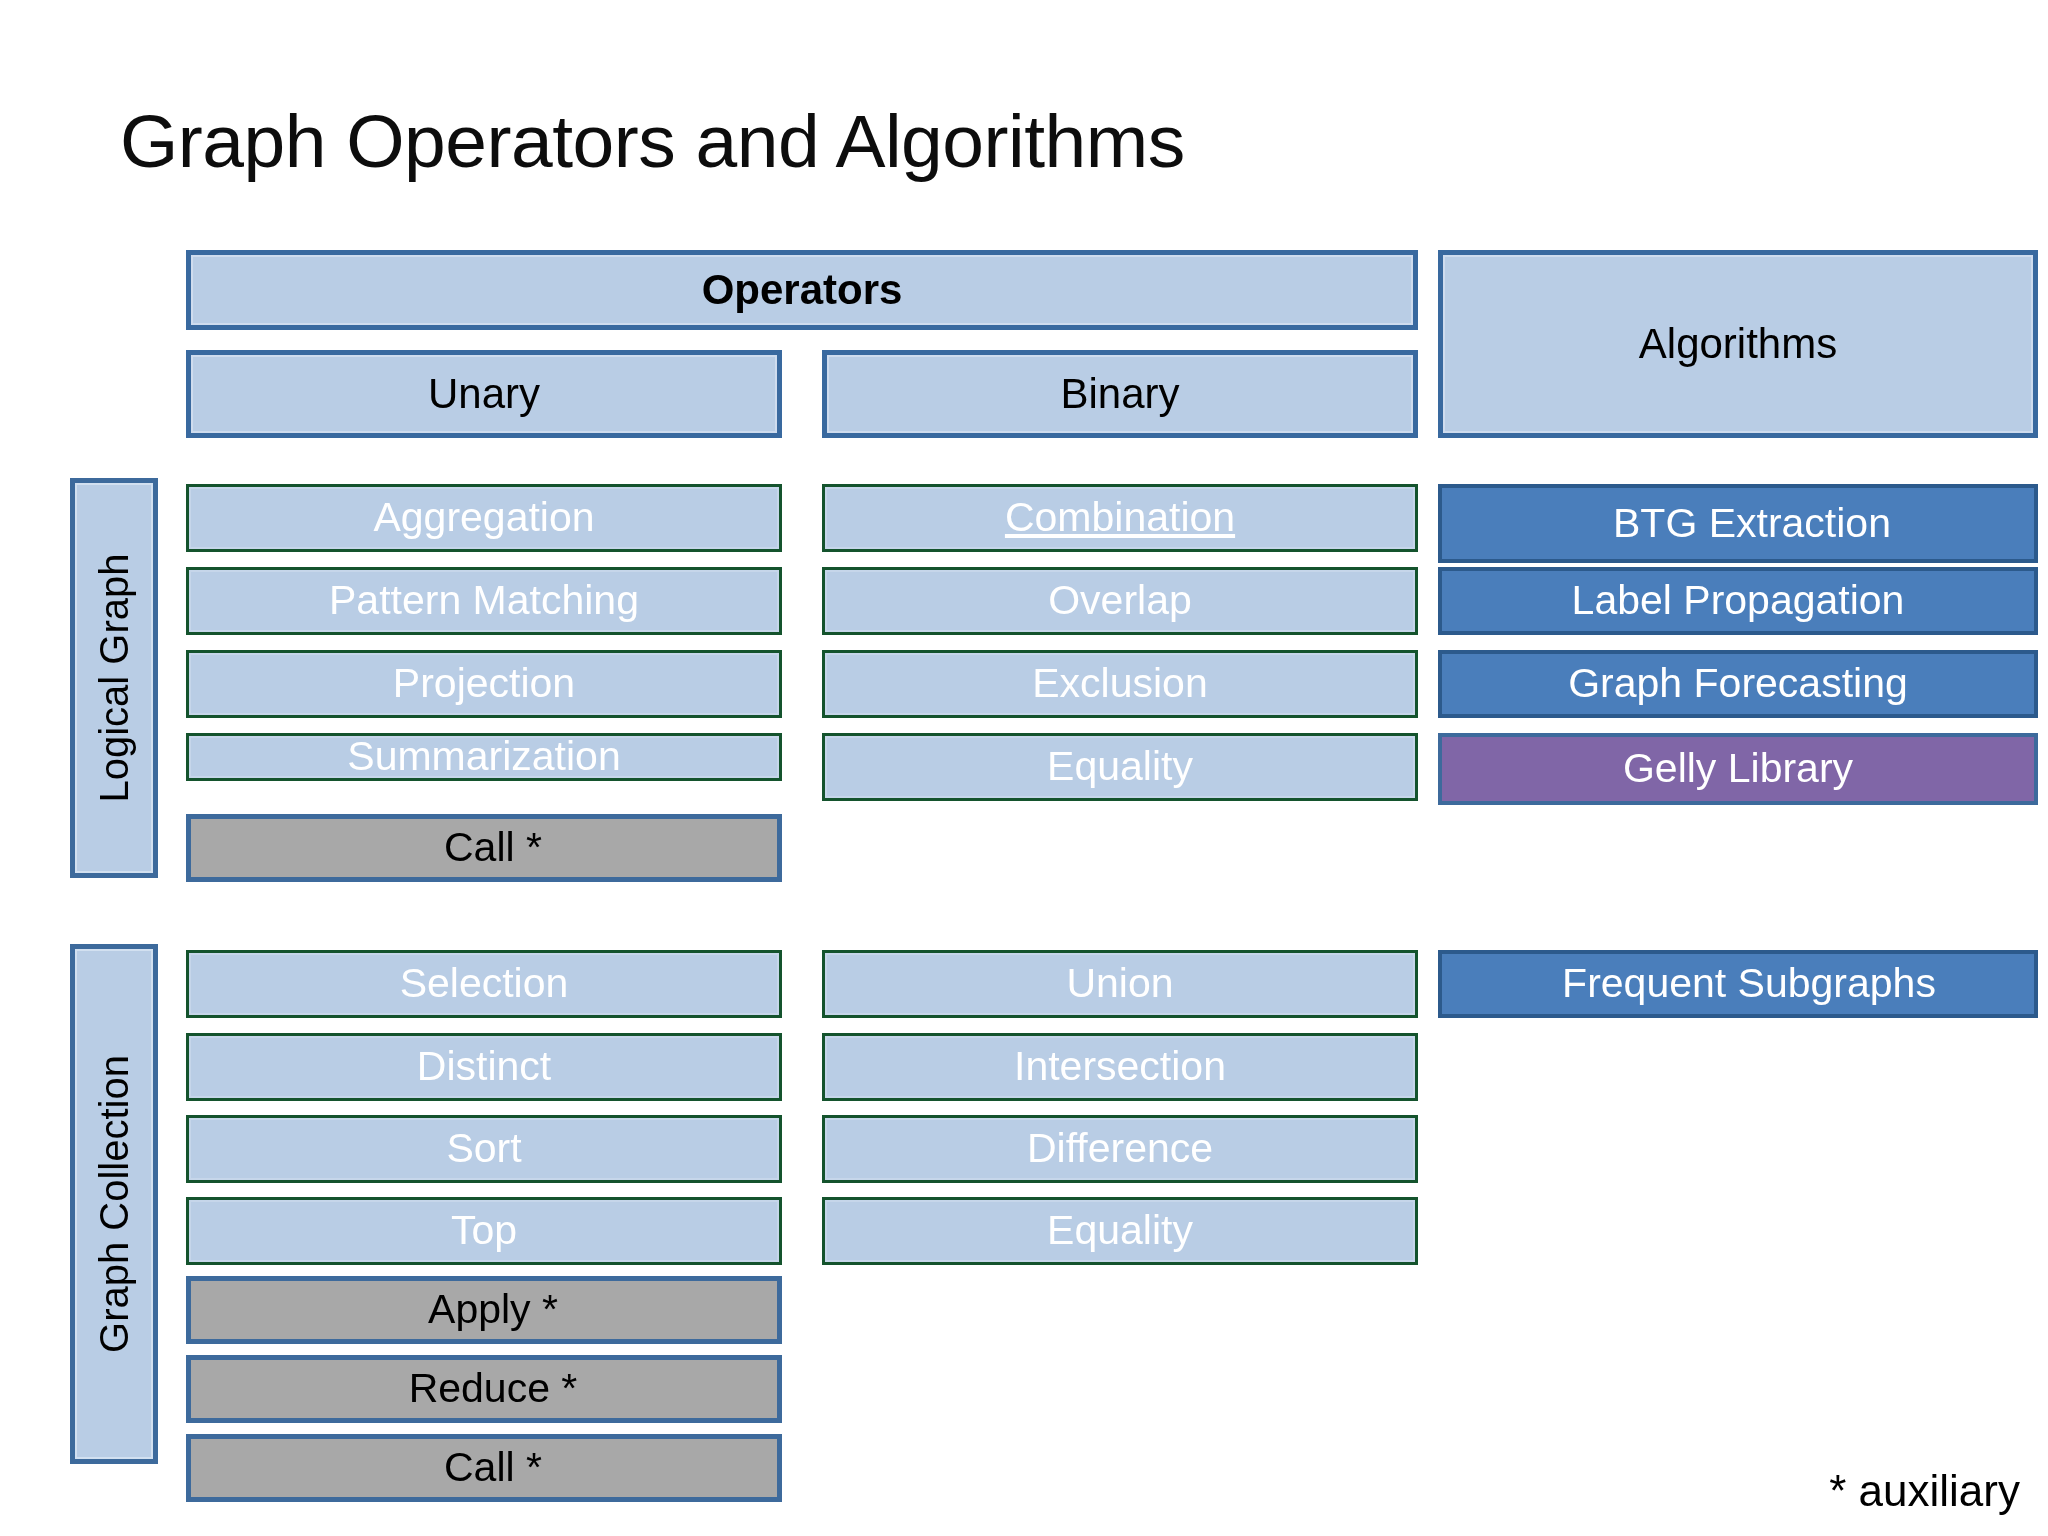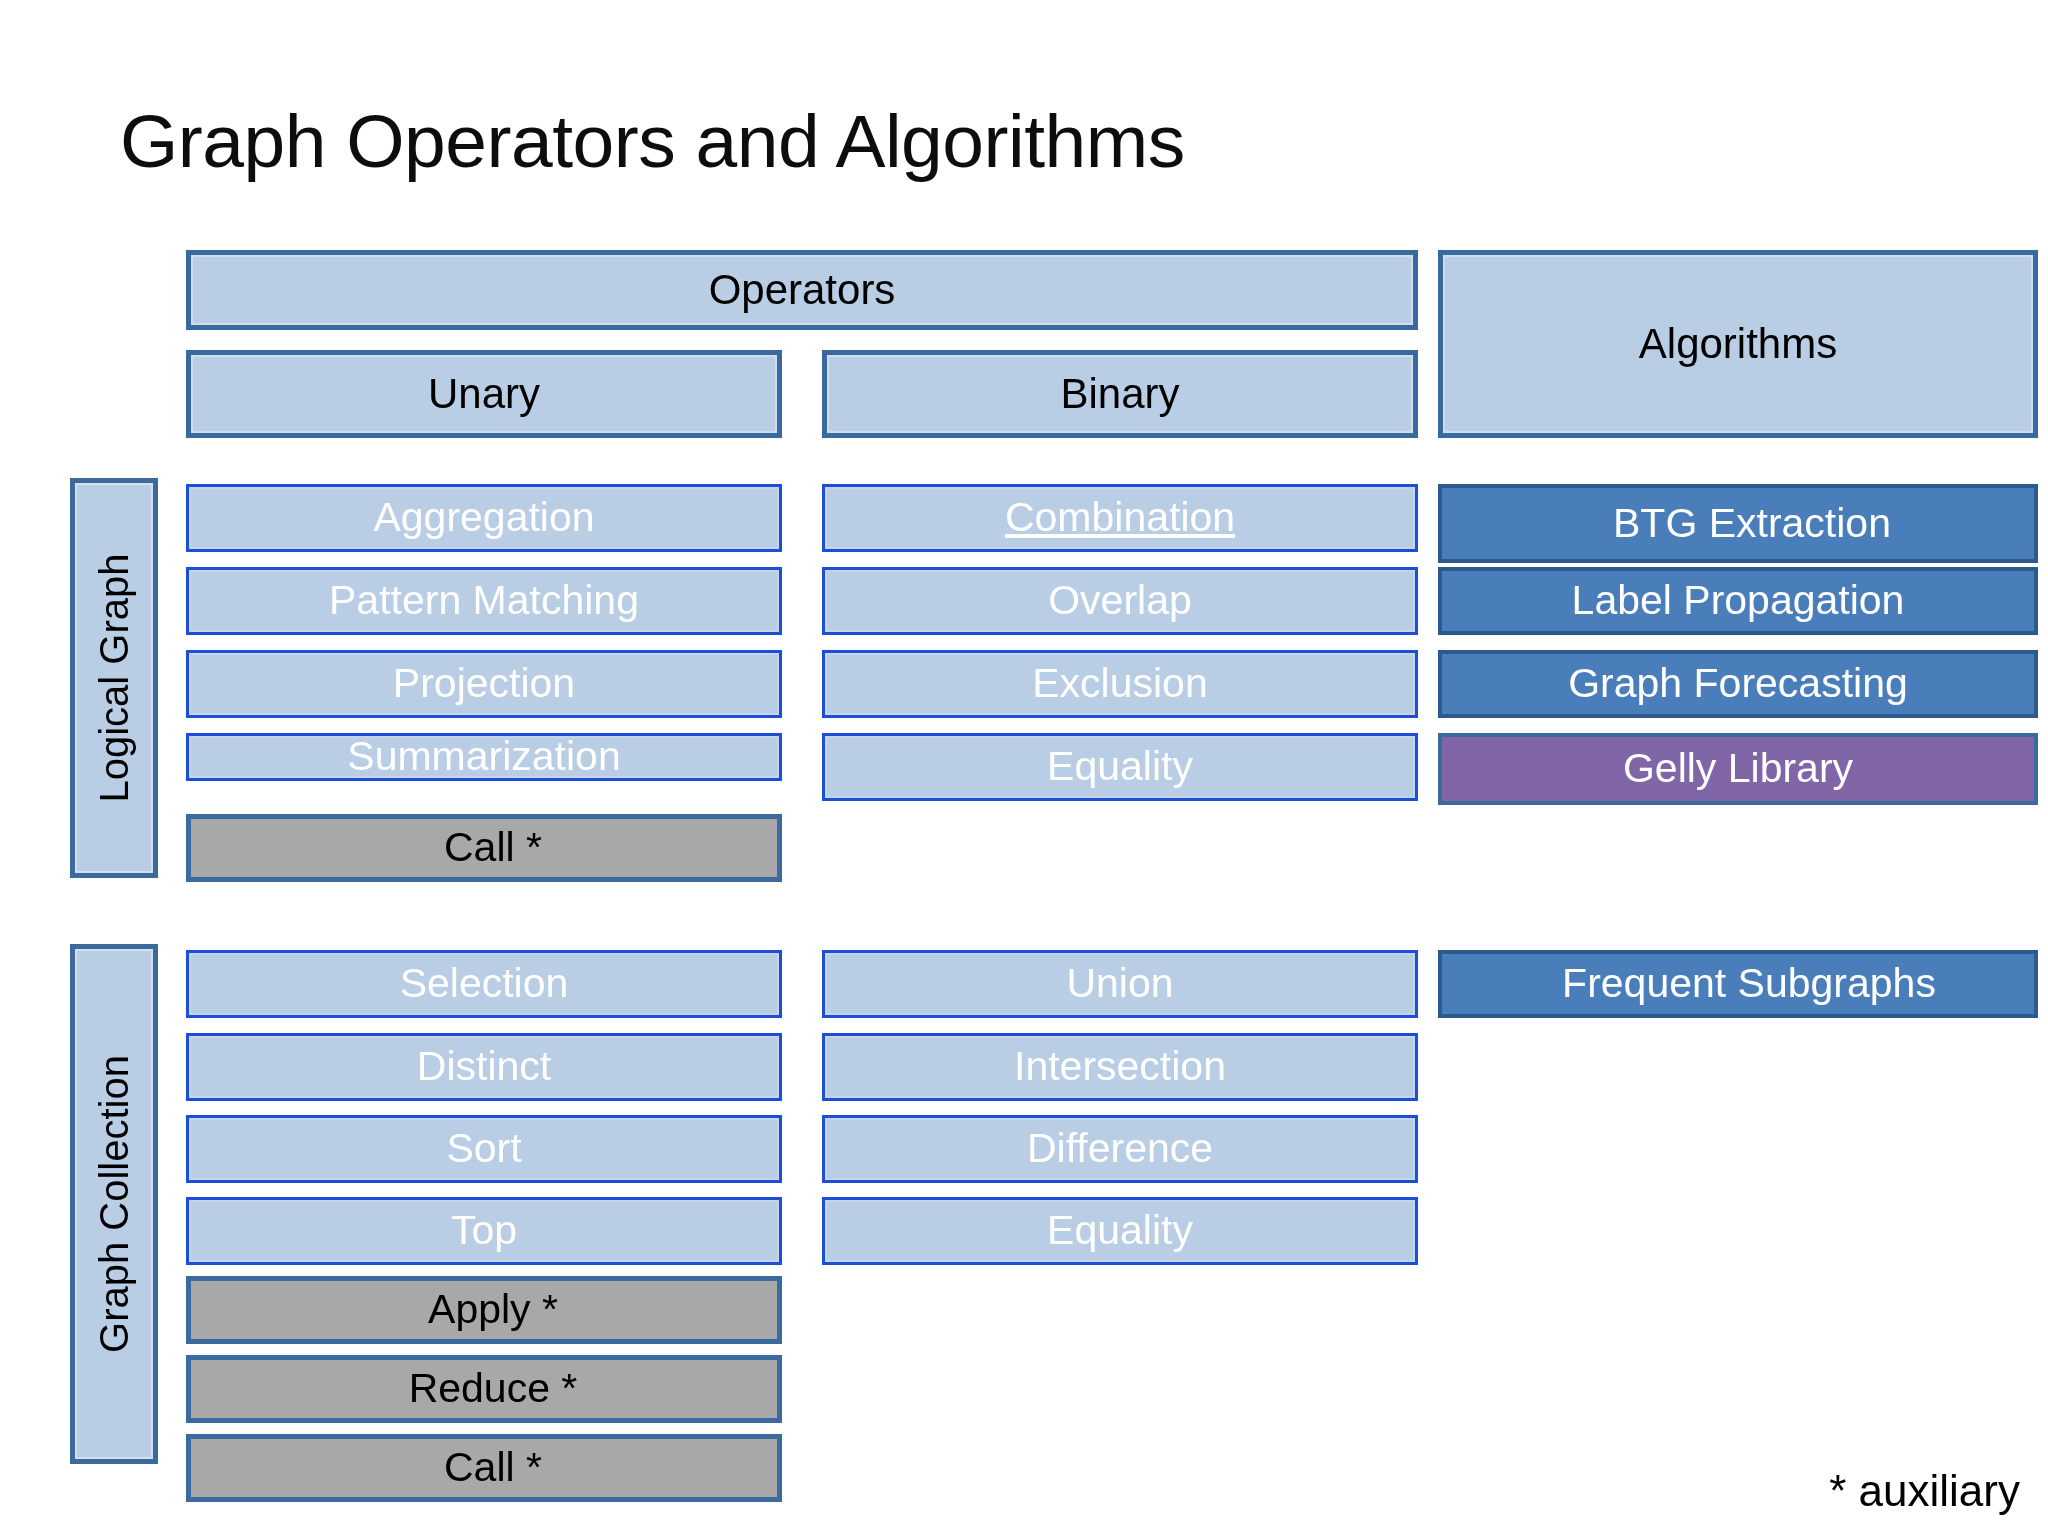--- a/index.html
+++ b/index.html
@@ -45,21 +45,21 @@
     background: #b9cde5;
     border: 5px solid #39699f;
     color: #000000;
     font-size: 42px;
     box-shadow: inset 0 0 0 2px #cfdcee;
   }
 
   
   .pill {
     background: #b9cde5;
-    border: 3px solid #1d4ed8;
+    border: 3px solid #14532d;
     color: #ffffff;
     font-size: 41px;
     box-shadow: inset 0 0 0 2px #c6d6ea;
   }
 
   
   .algo {
     background: #4a7ebb;
     border: 4px solid #2c5a8c;
     color: #ffffff;
@@ -105,21 +105,21 @@
     font-size: 44px;
     color: #000000;
     white-space: nowrap;
   }
 </style>
 </head>
 <body>
 
 <div id="slide-title">Graph Operators and Algorithms</div>
 
-<div class="box hdr" style="left:186px; top:250px; width:1232px; height:80px;">Operators</div>
+<div class="box hdr" style="left:186px; top:250px; width:1232px; height:80px;font-weight:bold;">Operators</div>
 
 <div class="box hdr" style="left:1438px; top:250px; width:600px; height:188px;">Algorithms</div>
 
 <div class="box hdr" style="left:186px; top:350px; width:596px; height:88px;">Unary</div>
 
 <div class="box hdr" style="left:822px; top:350px; width:596px; height:88px;">Binary</div>
 
 <div class="box side" style="left:70px; top:478px; width:88px; height:400px;">
   <span class="vtext">Logical Graph</span>
 </div>

